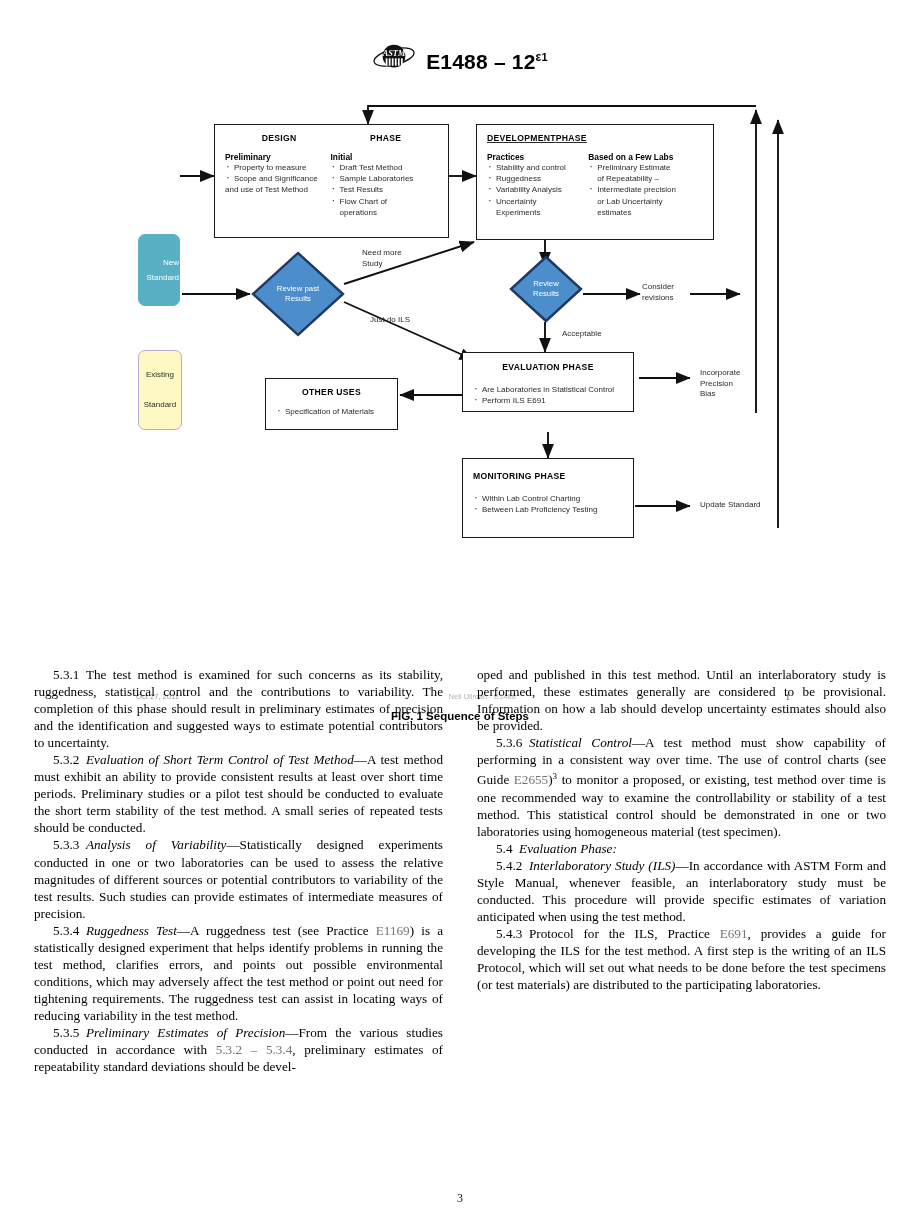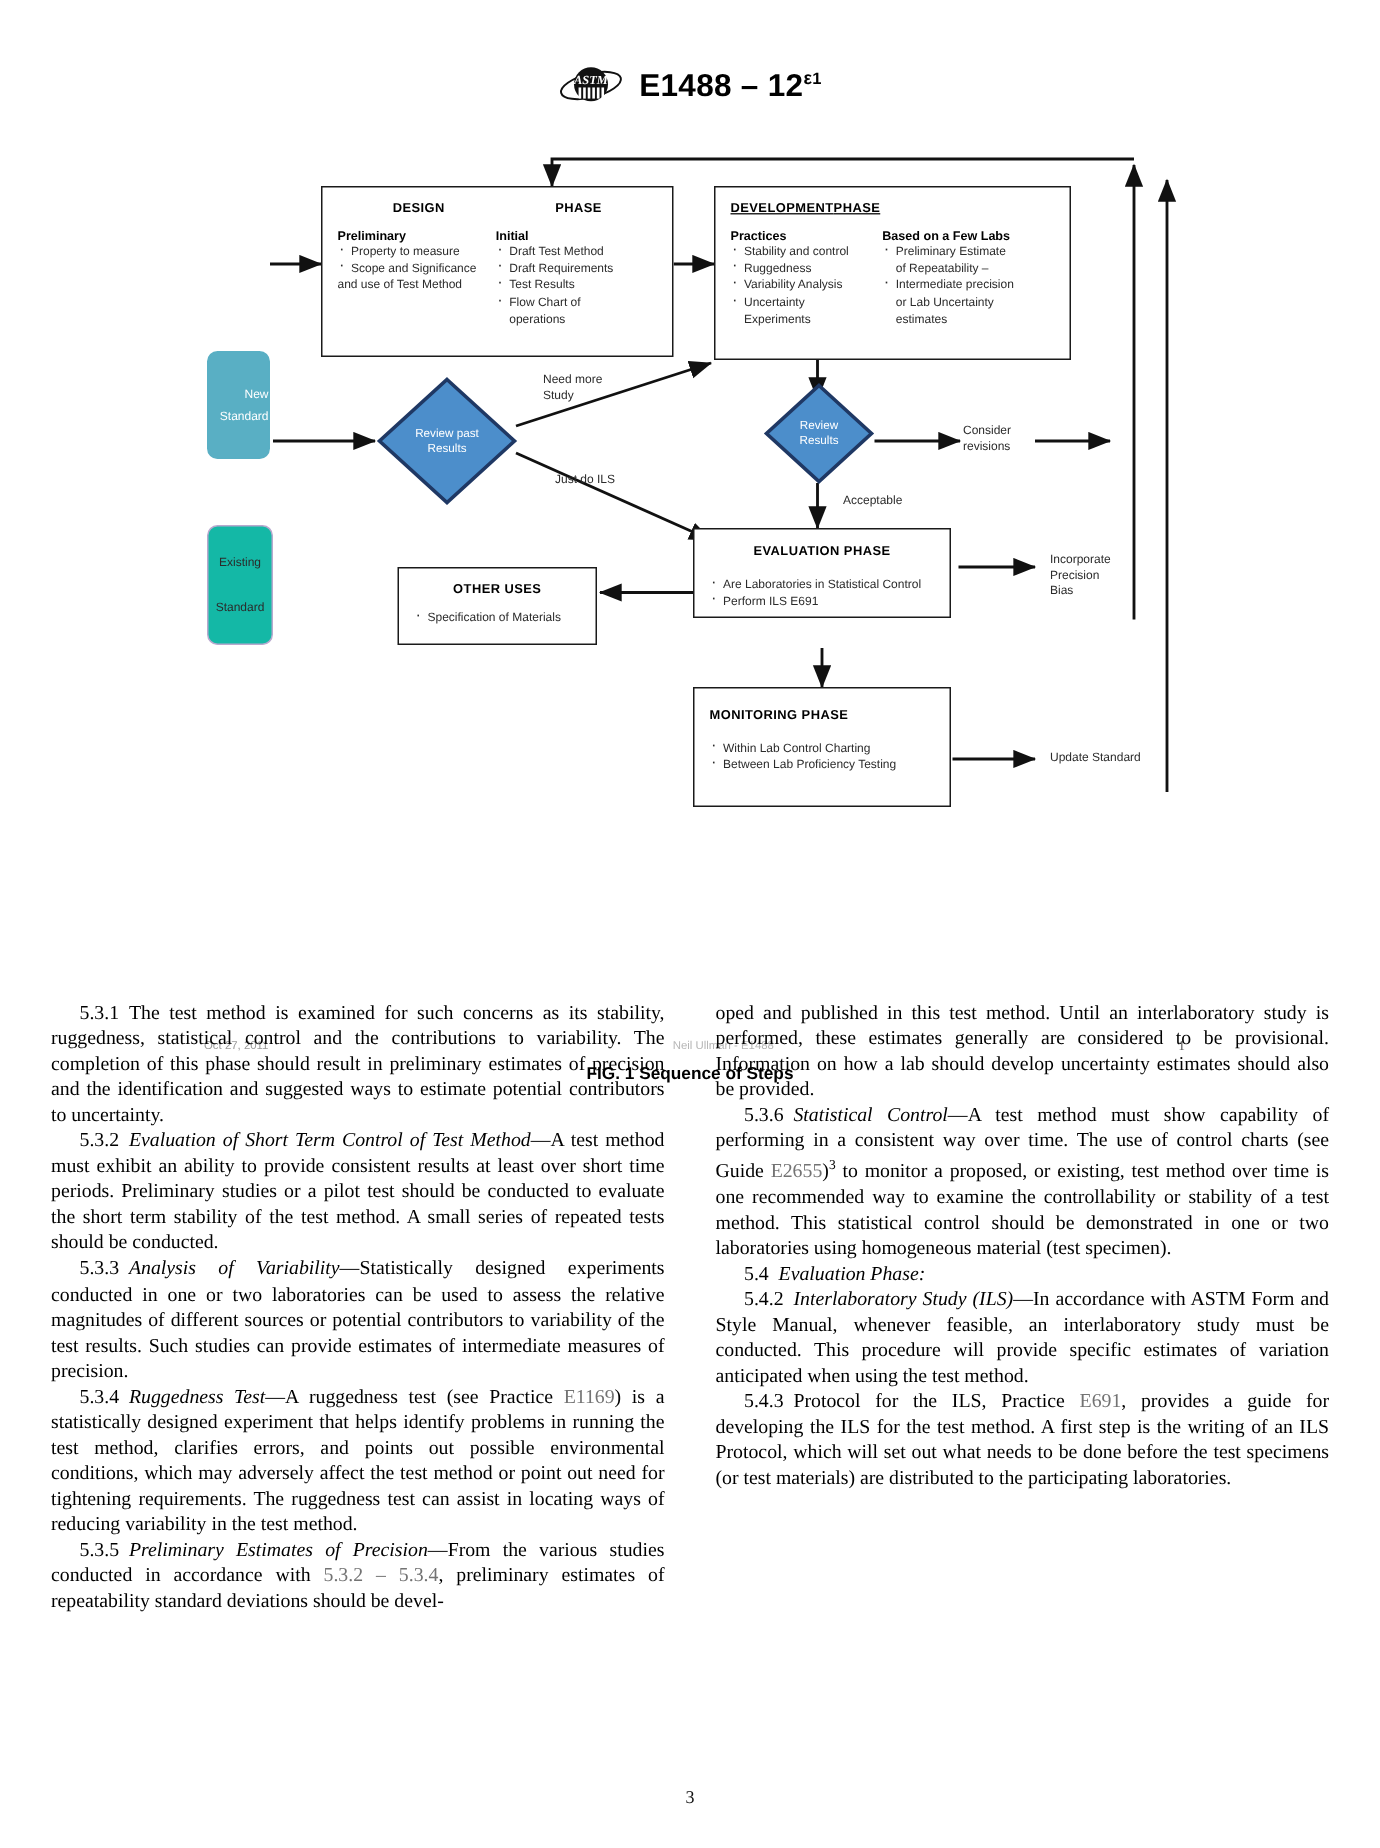--- a/index.html
+++ b/index.html
@@ -15,21 +15,21 @@
     color: #000;
     overflow: hidden;
   }
 
   
   .doc-header {
     position: absolute;
     top: 40px; left: 0; width: 920px;
     display: flex;
     justify-content: center;
-    align-items: center;
+    align-items: flex-end;
     gap: 10px;
   }
   .astm-logo { width: 44px; height: 34px; display:block; }
   .std-designation {
     font-family: "Liberation Sans", sans-serif;
     font-weight: bold;
     font-size: 21px;
     letter-spacing: .2px;
   }
   .std-designation sup { font-size: 11px; }
@@ -246,21 +246,21 @@
 
       <path d="M778,440 L778,32" marker-end="url(#ah)"></path>
     </g>
   </svg>
 
   <div class="term-box" style="left:138px; top:146px; width:42px; height:72px; background:#59AFC4; border:1px solid #59AFC4;align-items:flex-end;">
     <span>New</span>
     <span>Standard</span>
   </div>
 
-  <div class="term-box" style="left:138px; top:262px; width:44px; height:80px; background:#14b8a6; border:1px solid #B8A8CE; color:#2b2b2b; line-height:30px;">
+  <div class="term-box" style="left:138px; top:262px; width:44px; height:80px; background:#fef9c3; border:1px solid #B8A8CE; color:#2b2b2b; line-height:30px;">
     <span>Existing</span>
     <span>Standard</span>
   </div>
 
   <div class="fc-box" style="left:214px; top:36px; width:235px; height:114px; padding:8px 10px 0 10px;">
     <div style="display:flex; justify-content:space-around; margin-bottom:9px;">
       <span class="fc-title">DESIGN</span>
       <span class="fc-title">PHASE</span>
     </div>
     <div style="display:flex;">
@@ -269,21 +269,21 @@
         <ul class="fc-list">
           <li>Property to measure</li>
           <li>Scope and Significance</li>
           <li class="nobullet" style="padding-left:0">and use of Test Method</li>
         </ul>
       </div>
       <div style="width:110px;">
         <div class="fc-sub">Initial</div>
         <ul class="fc-list">
           <li>Draft Test Method</li>
-          <li>Draft Requirements</li>
+          <li>Sample Laboratories</li>
           <li>Test Results</li>
           <li>Flow Chart of</li>
           <li class="nobullet">operations</li>
         </ul>
       </div>
     </div>
   </div>
 
   <div class="fc-box" style="left:476px; top:36px; width:238px; height:116px; padding:8px 10px 0 10px;">
     <div style="display:flex; justify-content:flex-start; margin-bottom:9px;text-decoration:underline;">

